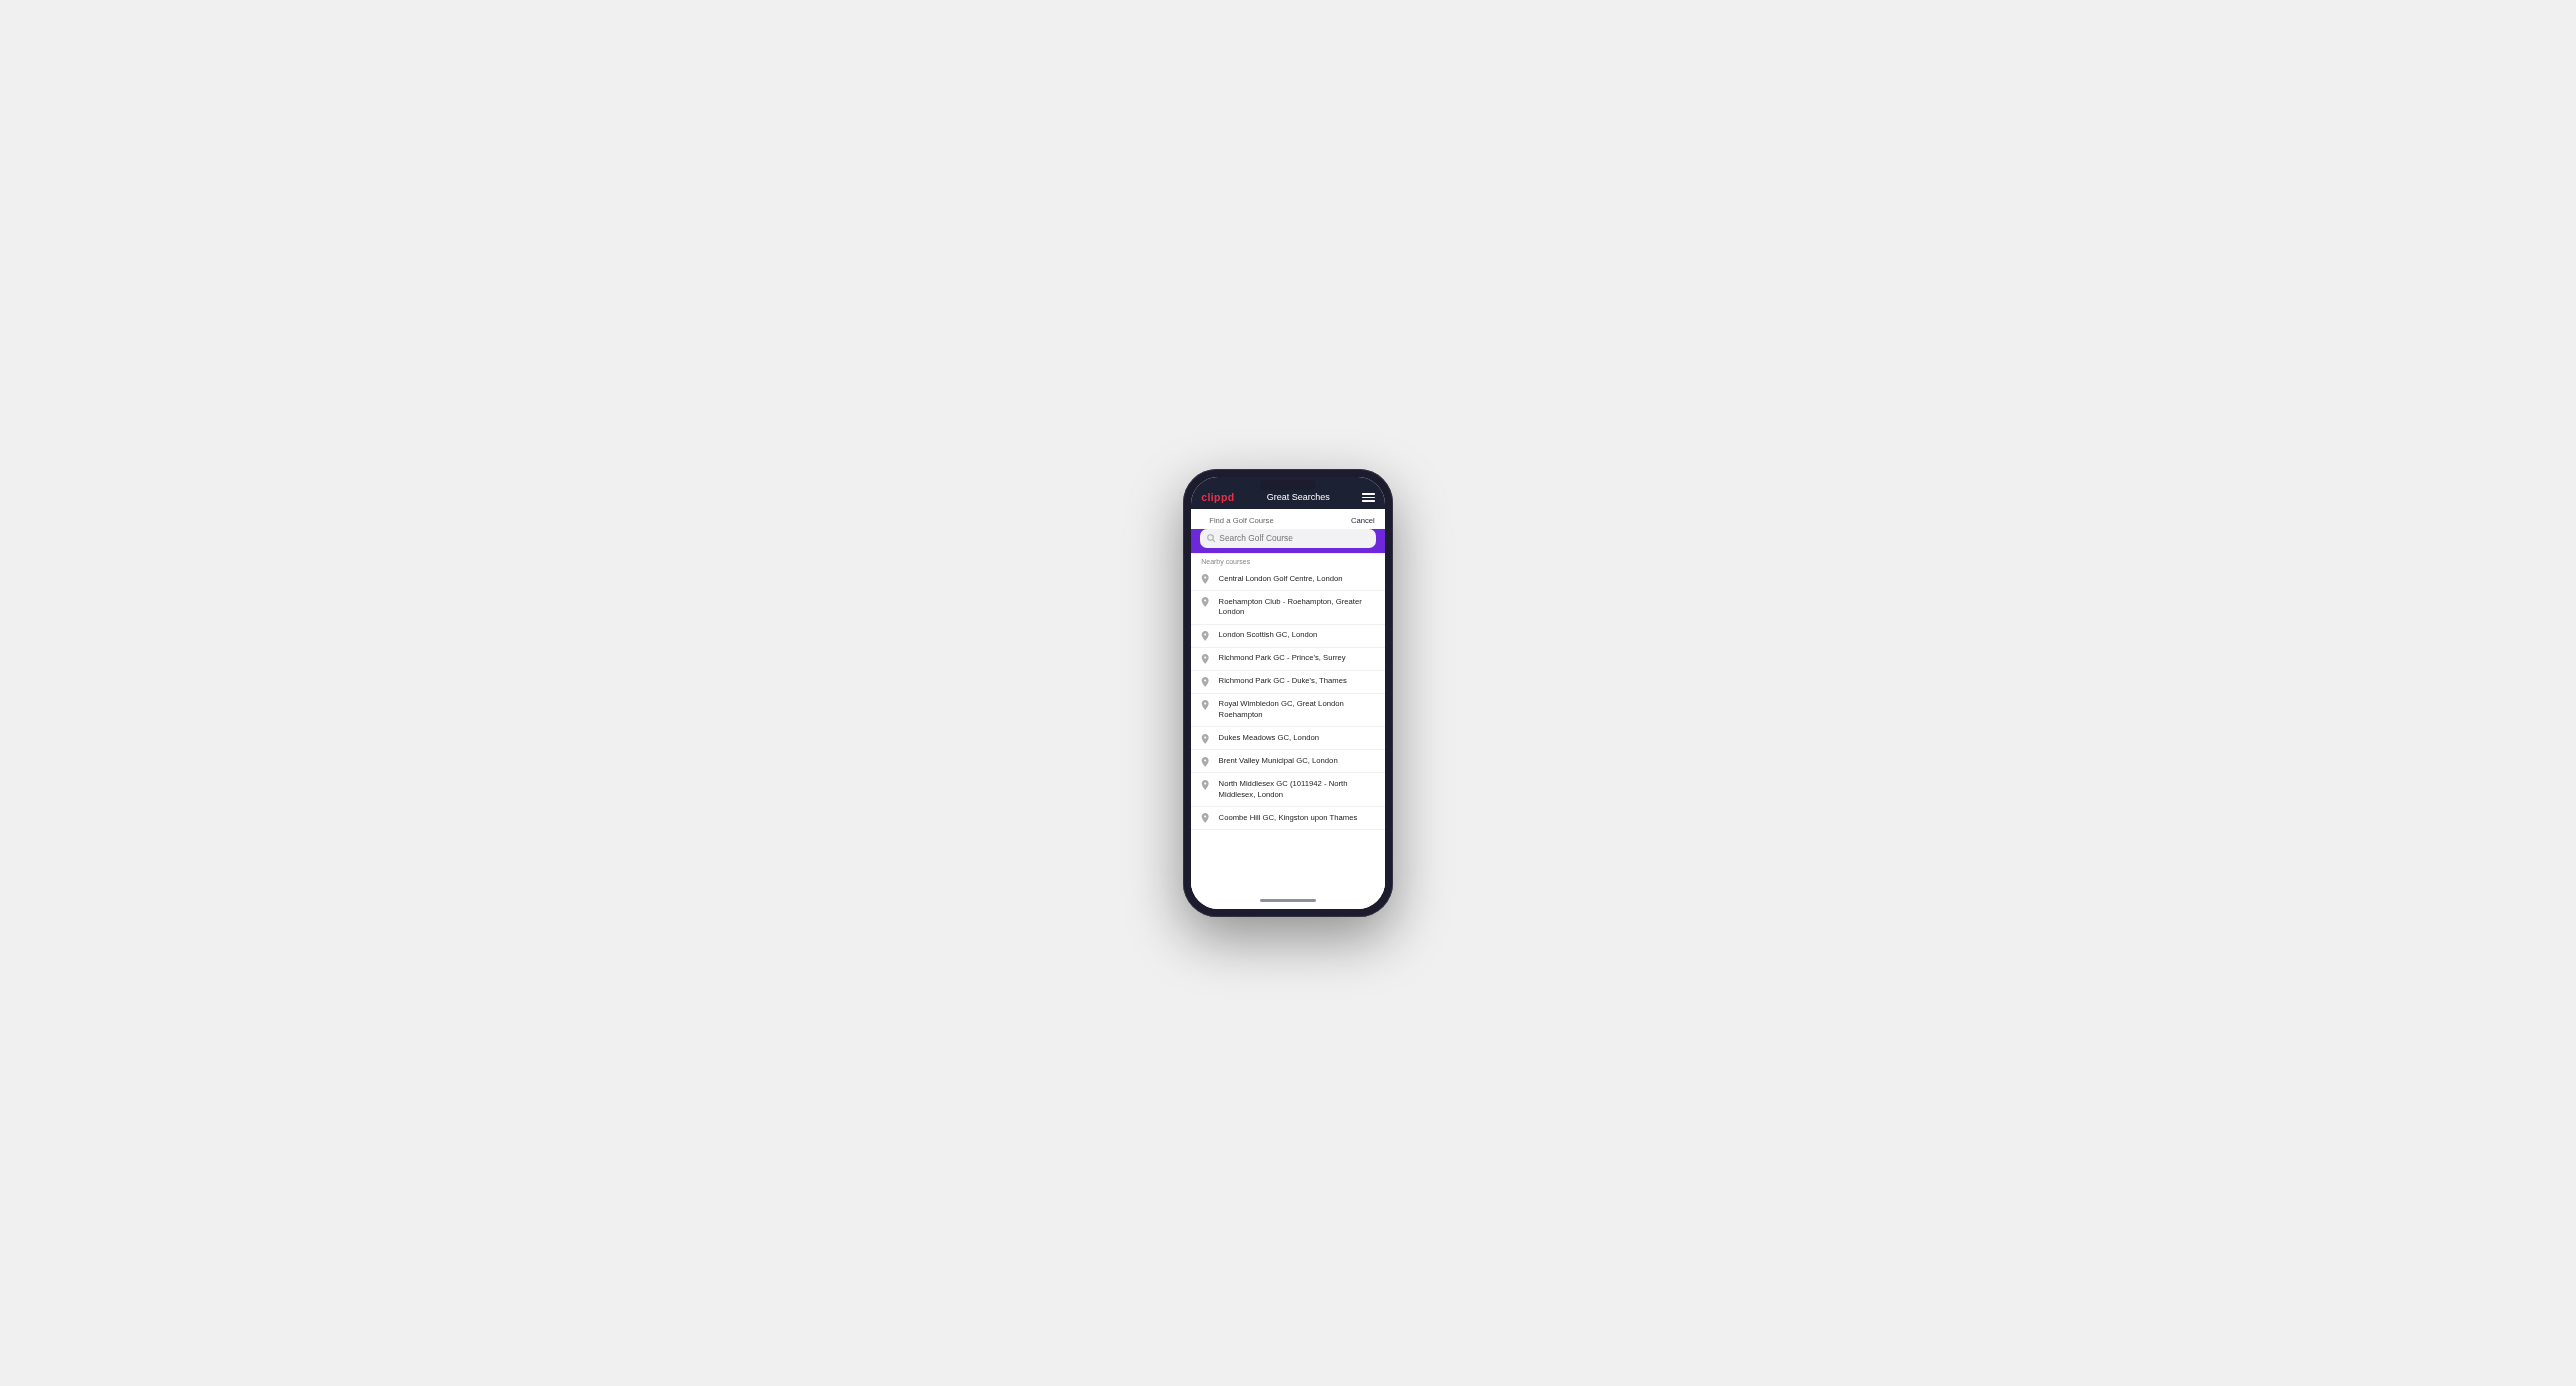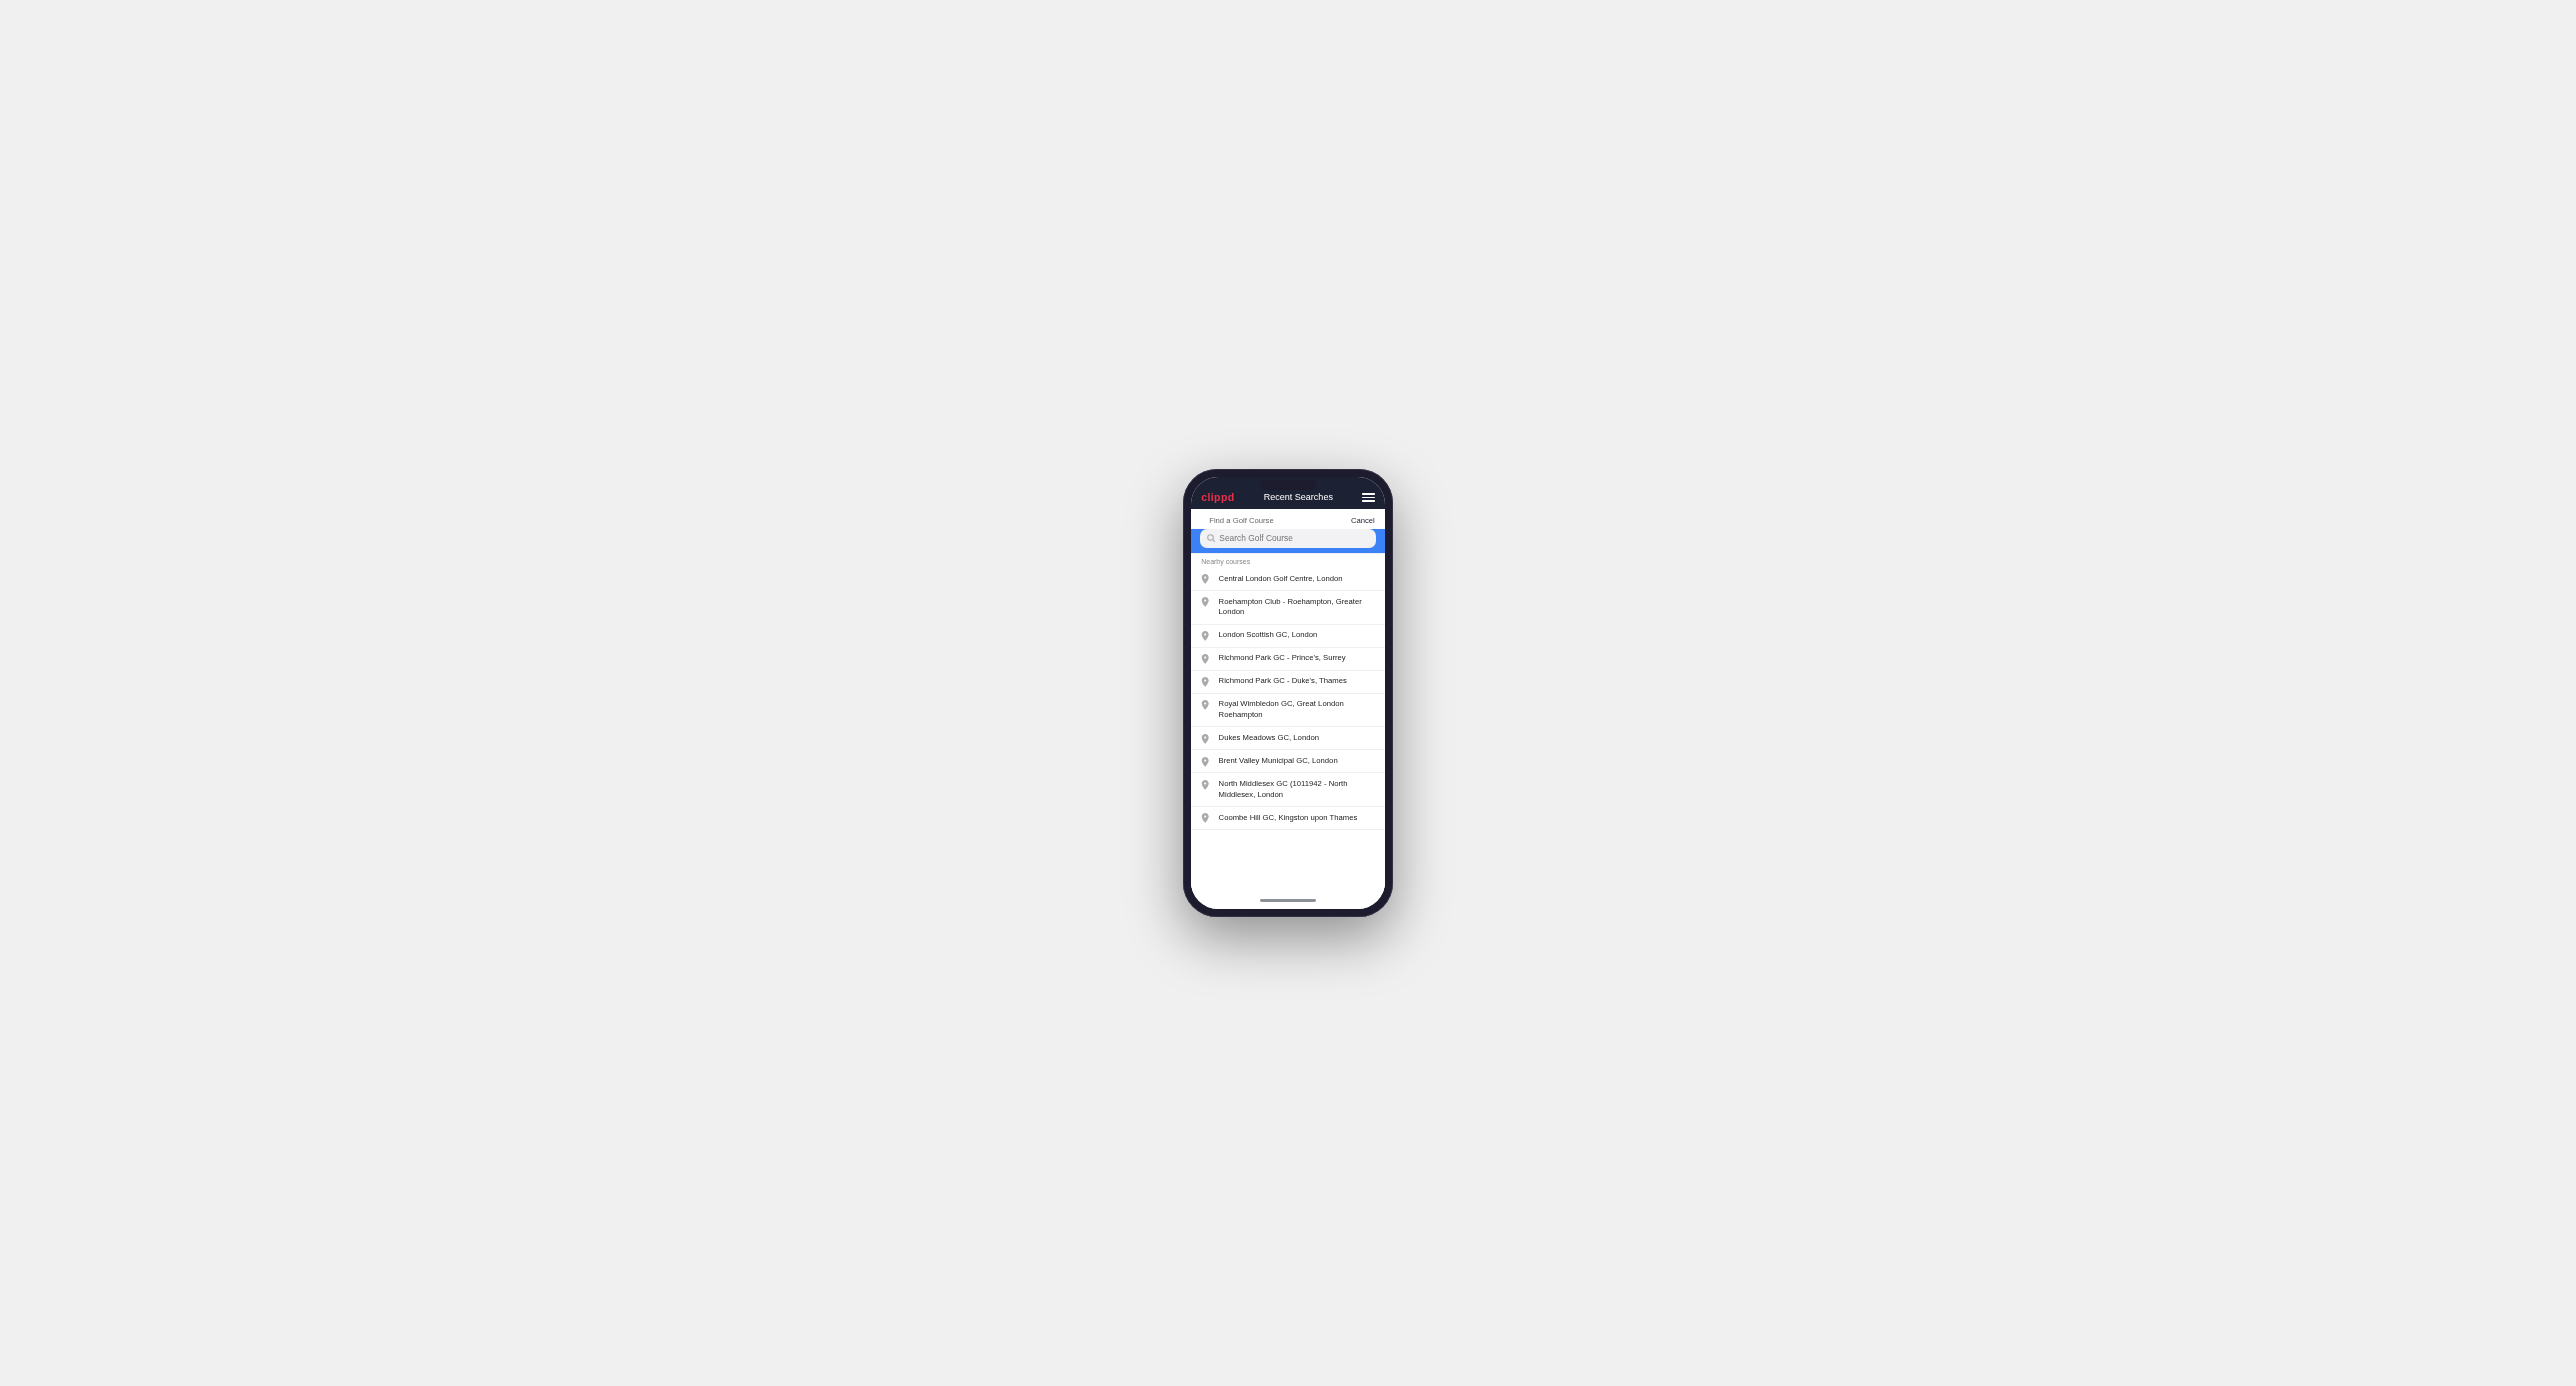--- a/index.html
+++ b/index.html
@@ -103,21 +103,21 @@
     .cancel-btn {
       font-size: 7.7px;
       color: #1c2233;
       font-weight: 500;
       cursor: pointer;
     }
 
     
     .search-container {
       padding: 0 8.4px 5.6px;
-      background: #3b82f6;
+      background: #6d28d9;
     }
 
     .search-box {
       display: flex;
       align-items: center;
       background: #f2f2f5;
       border-radius: 7px;
       padding: 4.2px 7px;
       gap: 4.2px;
     }
@@ -205,21 +205,21 @@
 <body>
 
 <div class="phone-outer">
   <div class="dynamic-island"></div>
   <div class="phone-inner">
 
     <div class="status-bar"></div>
 
     <div class="nav-bar">
       <span class="nav-logo">clippd</span>
-      <span class="nav-title">Recent Searches</span>
+      <span class="nav-title">Great Searches</span>
       <div class="nav-menu">
         <span></span>
         <span></span>
         <span></span>
       </div>
     </div>
 
     <div class="content">
 
       <div class="find-header">

